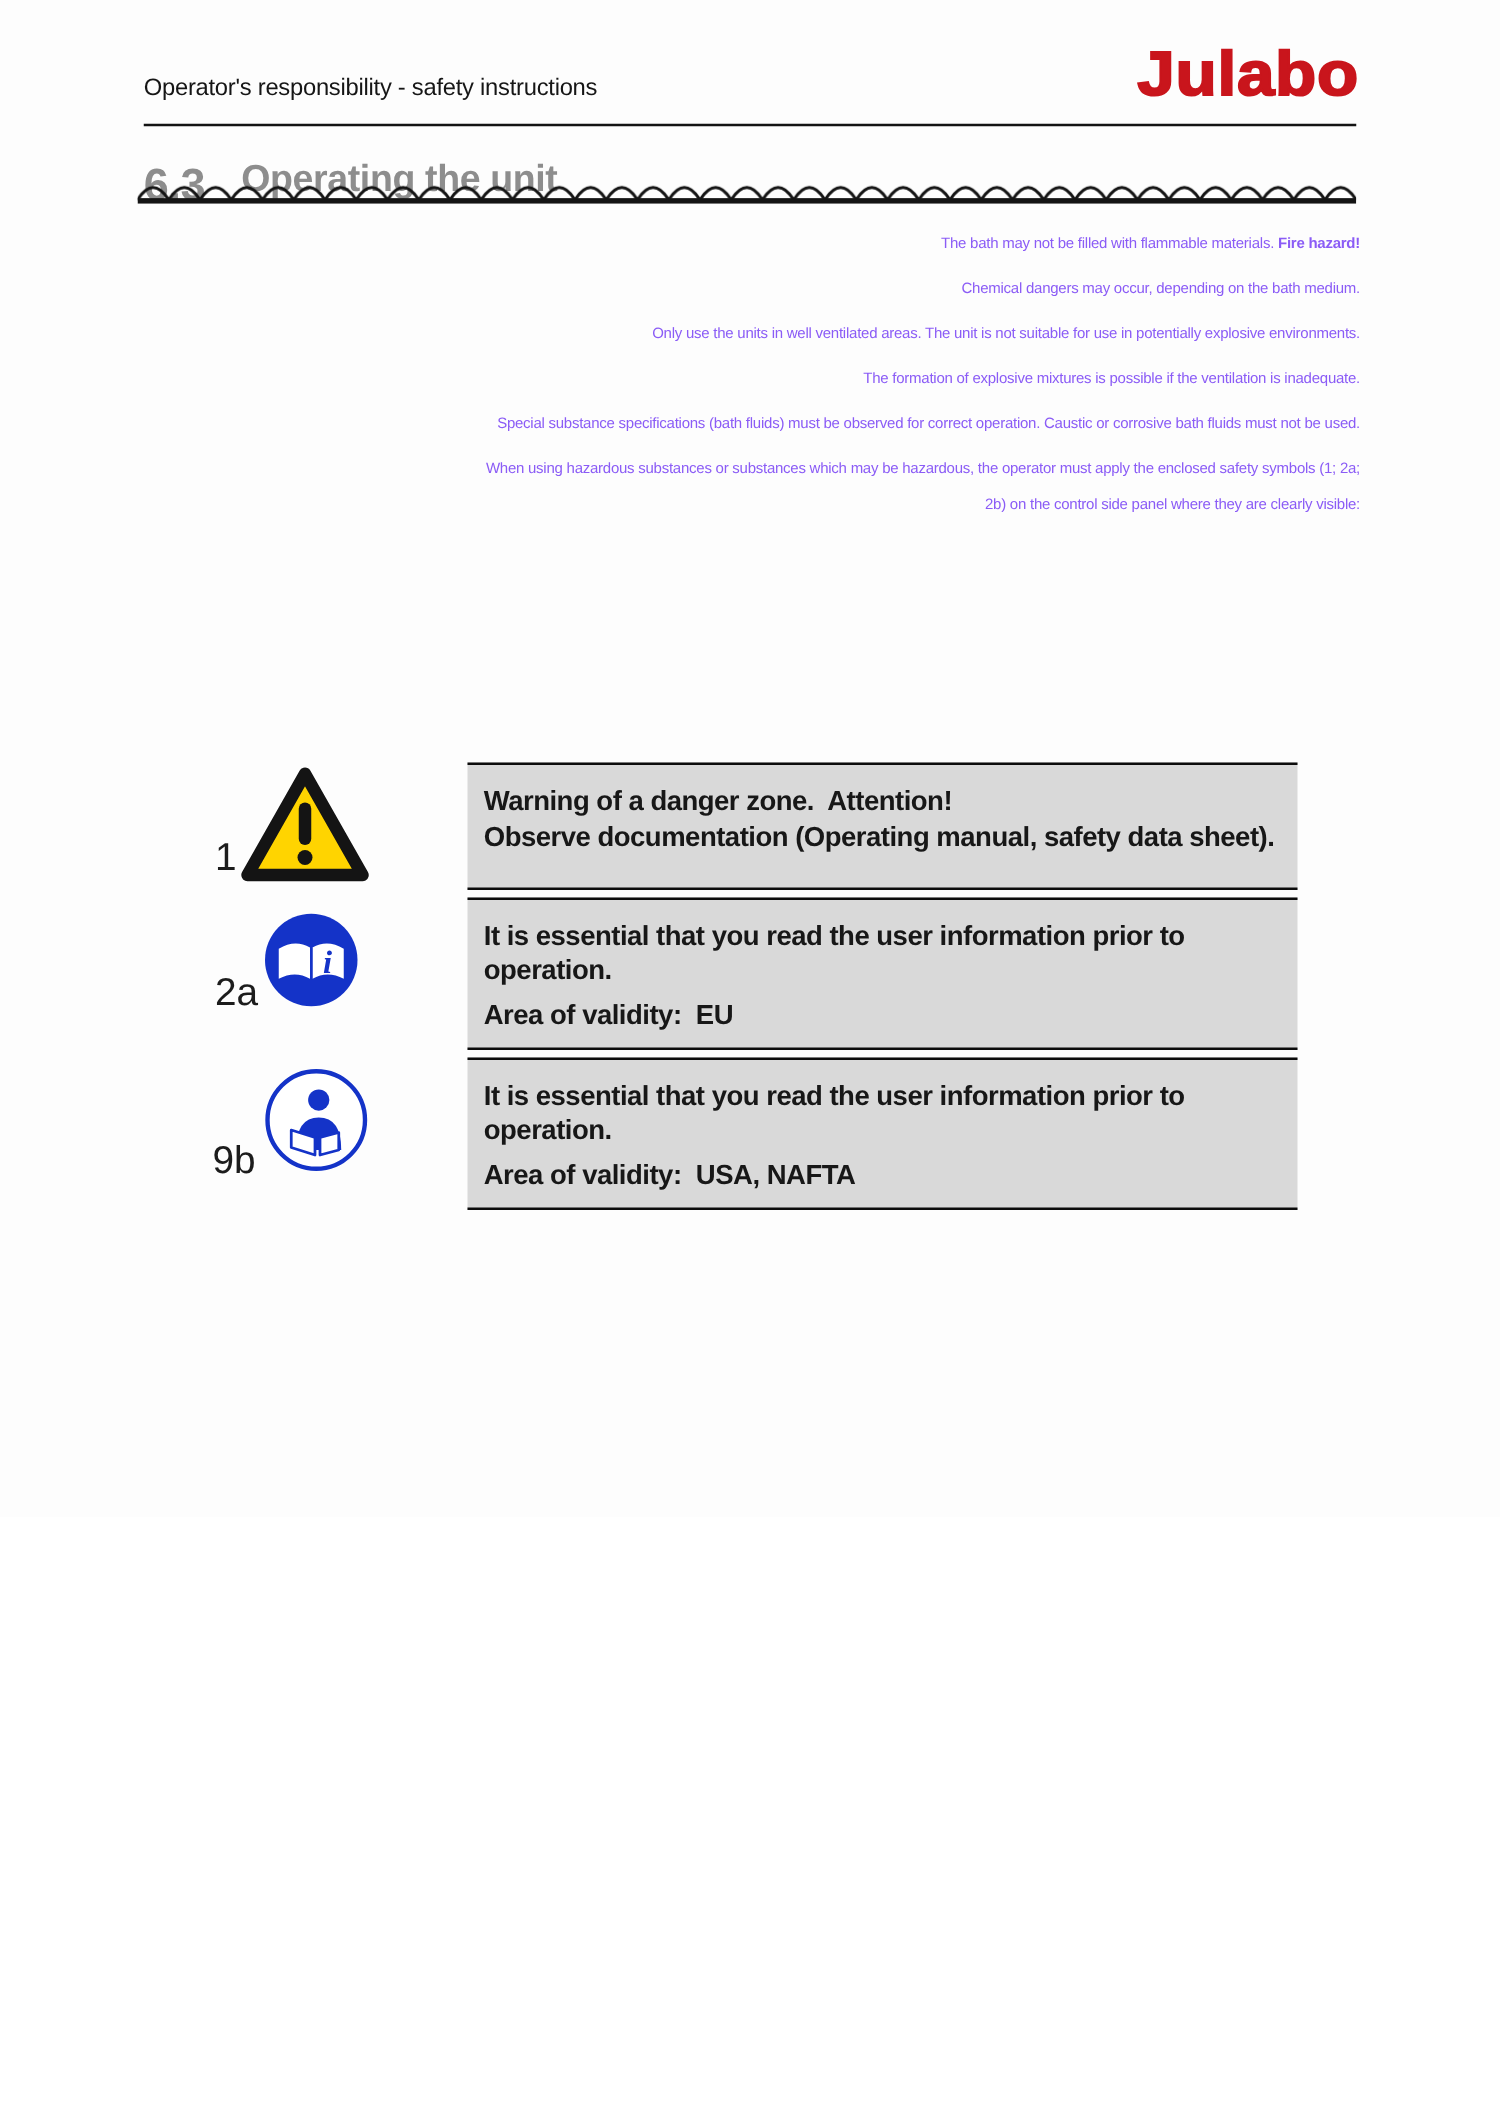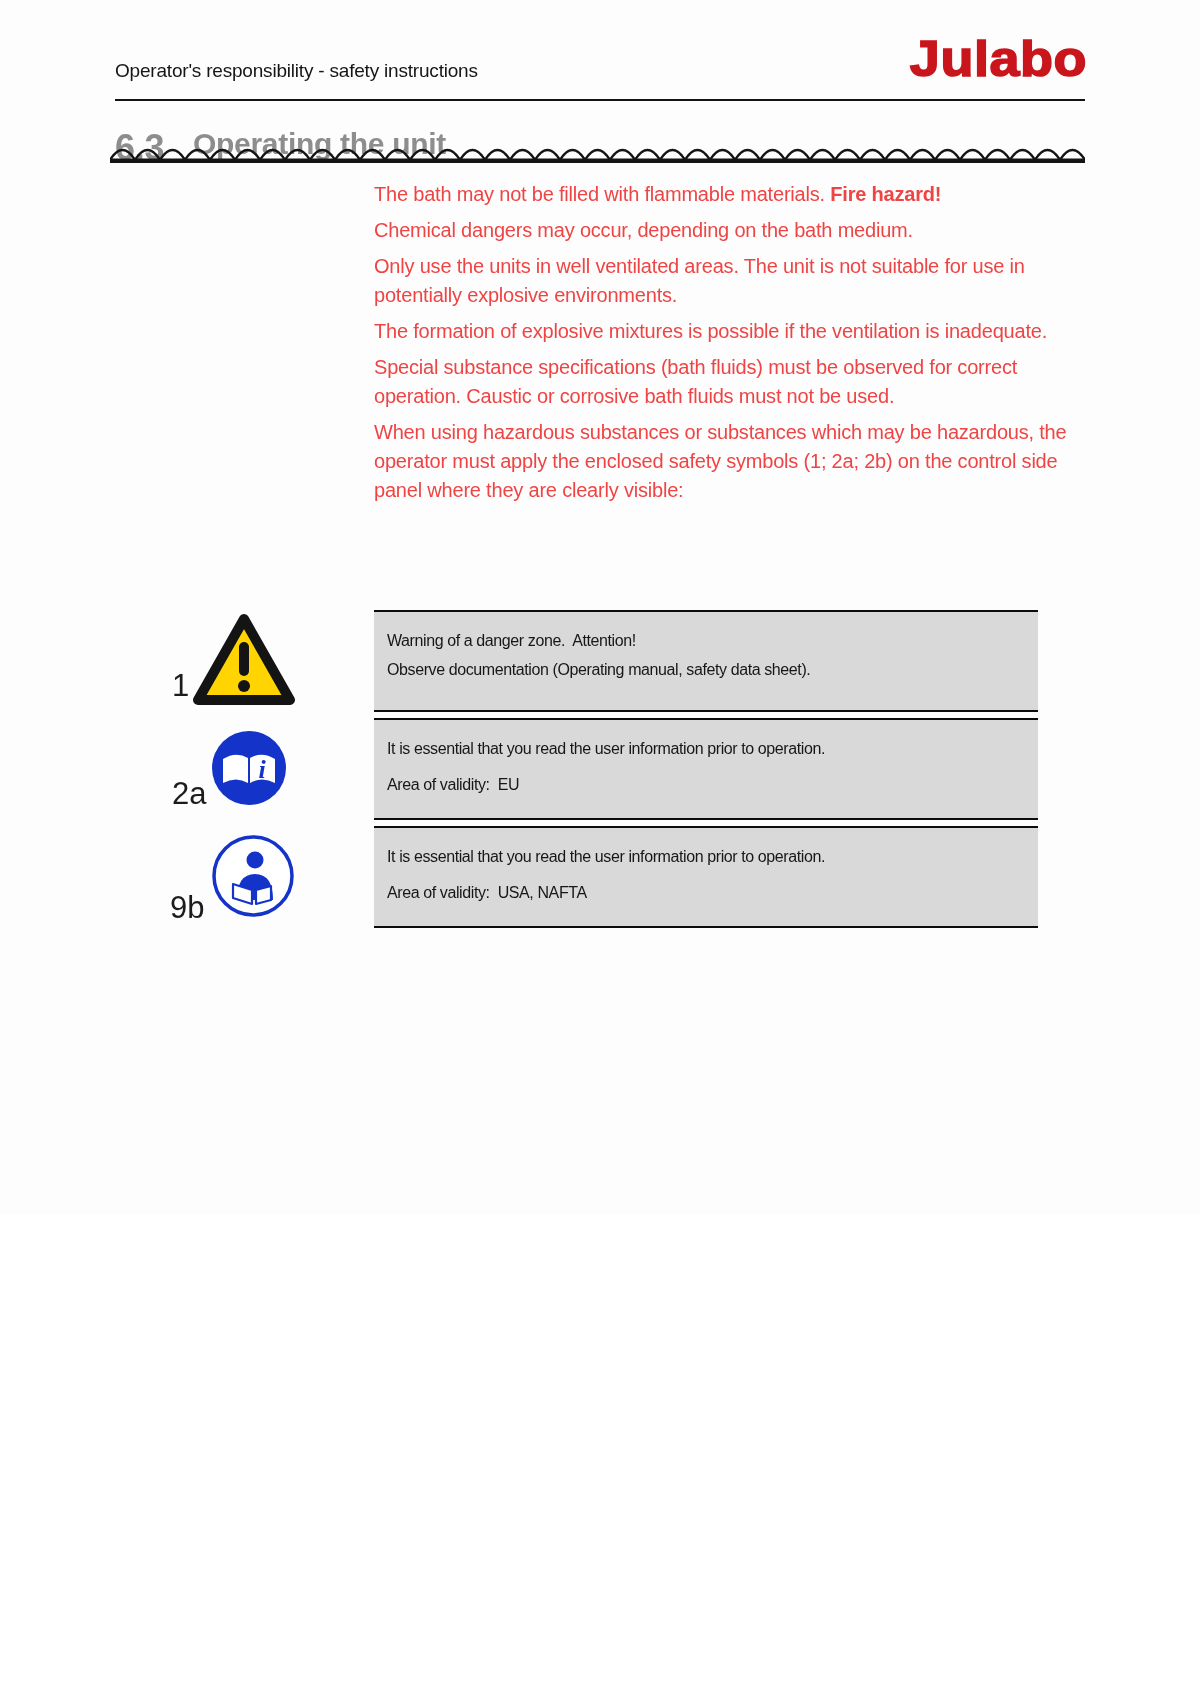--- a/index.html
+++ b/index.html
@@ -19,32 +19,32 @@
   }
   .rule-header { position:absolute; left:115px; top:99px; width:970px; height:2px; background:#131313; }
 
   
   .section-number { position:absolute; left:115px; top:127px; font-size:36px; font-weight:bold; color:#8d8d8d; letter-spacing:-0.3px; }
   .section-title  { position:absolute; left:193px; top:127px; font-size:30px; font-weight:bold; color:#8d8d8d; letter-spacing:-0.3px; }
   .heading-underline { position:absolute; left:110px; top:147px; }
 
   
   .body-text { position:absolute; left:374px; top:180px; width:714px; }
-  .body-text p { font-size:20px; line-height:29px; letter-spacing:-0.2px; margin-bottom:7px; color:#ef4444; }
+  .body-text p { font-size:12px; line-height:29px; letter-spacing:-0.2px; margin-bottom:7px; color:#8b5cf6;text-align:right; }
   .body-text b { font-weight:bold; }
 
   
   .symbols { position:absolute; left:115px; top:610px; width:923px; }
   .symbol-row { position:relative; margin-bottom:6px; }
   .symbol-box {
     margin-left:259px; background:#d9d9d9;
     border-top:2px solid #0c0c0c; border-bottom:2px solid #0c0c0c;
     padding:15px 8px 13px 13px; min-height:102px;
   }
-  .symbol-box p { font-size:16px; line-height:27px; letter-spacing:-0.4px; white-space:pre-wrap; color:#171717; }
+  .symbol-box p { font-size:22px; line-height:27px; letter-spacing:-0.4px; white-space:pre-wrap; color:#171717;font-weight:bold; }
   .symbol-box p + p { margin-top:2px; }
   .symbol-box p.gap { margin-top:9px; }
   .symbol-label { position:absolute; font-size:31px; color:#1c1c1c; }
   .lbl-1  { left:57px; top:58px; }
   .lbl-2a { left:57px; top:58px; }
   .lbl-2b { left:55px; top:64px; }
   .icon-warning { position:absolute; left:76px; top:2px; }
   .icon-book    { position:absolute; left:96px; top:12px; }
   .icon-reader  { position:absolute; left:96px; top:8px; }
 

